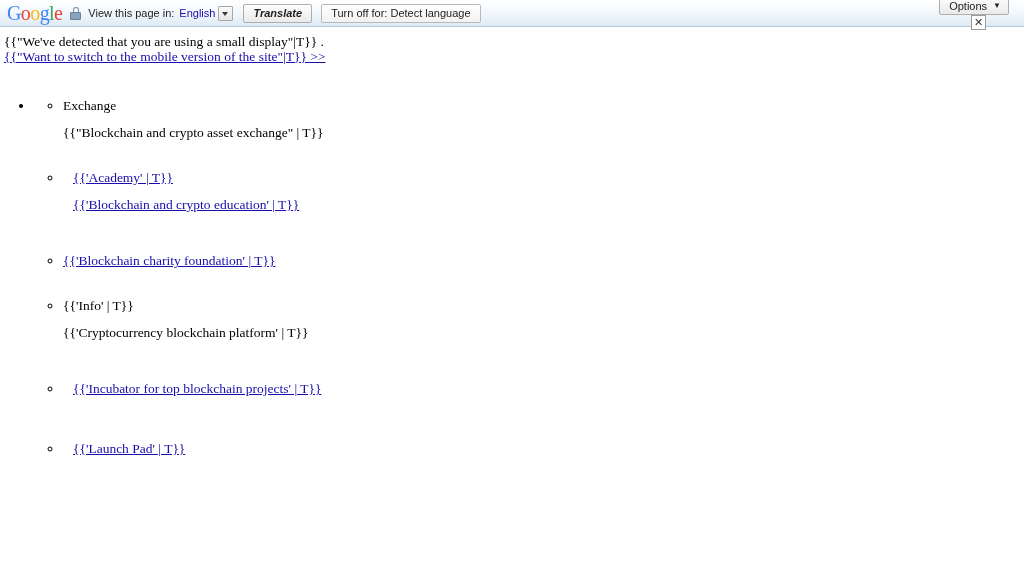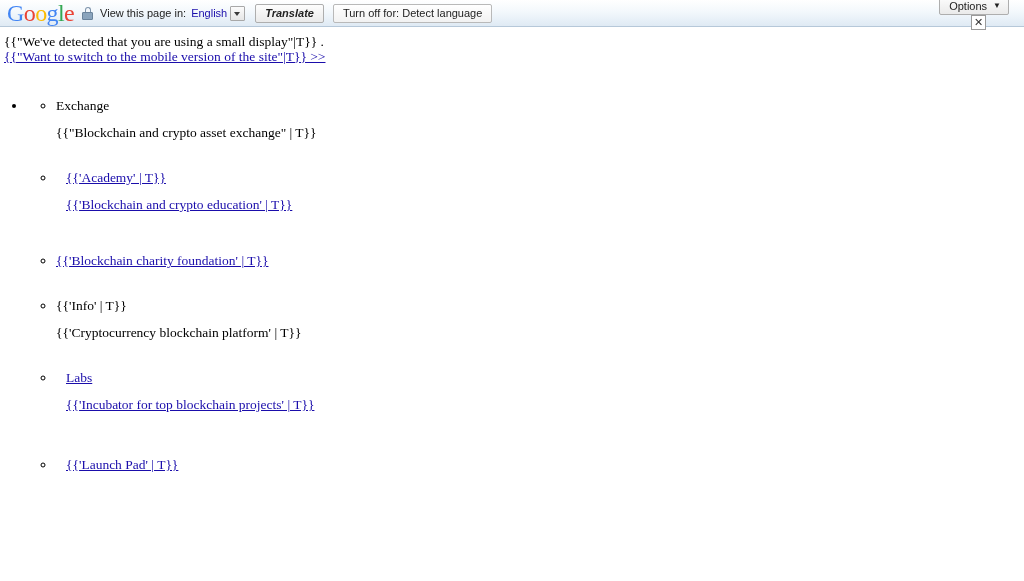--- a/index.html
+++ b/index.html
@@ -24,21 +24,21 @@
     border-bottom: 1px solid #b6c8d9;
     display: flex;
     align-items: center;
     padding: 0 6px 0 7px;
     font-family: "Liberation Sans", "DejaVu Sans", sans-serif;
     font-size: 11px;
     color: #222222;
   }
   .g-logo {
     font-family: "Liberation Serif", "DejaVu Serif", serif;
-    font-size: 24px;
+    font-size: 20px;
     letter-spacing: -0.6px;
     line-height: 19px;
     margin-right: 8px;
     white-space: nowrap;
     user-select: none;
   }
   .g-logo span { display: inline; }
   .g-b { color: #4285f4; }
   .g-r { color: #ea4335; }
   .g-y { color: #fbbc05; }
@@ -179,21 +179,21 @@
   .tmpl-link {
     color: #1a0dab;
     text-decoration: underline;
     cursor: pointer;
   }
   .tmpl-plain { color: #000000; }
 
   ul.lvl1 {
     list-style: disc;
     margin: 22px 0 0 0;
-    padding-left: 27px;
+    padding-left: 34px;
   }
   ul.lvl1 > li { padding: 0; }
 
   ul.lvl2 {
     list-style: circle;
     margin: 6px 0 0 0;
     padding-left: 29px;
   }
   ul.lvl2 > li {
     margin-bottom: 16px;
@@ -278,21 +278,20 @@
 
         <li>
           <div class="nav-block">
             <div class="nav-title tmpl-plain">{{'Info' | T}}</div>
             <div class="nav-desc tmpl-plain">{{'Cryptocurrency blockchain platform' | T}}</div>
           </div>
         </li>
 
         <li>
           <div class="nav-block indent-more">
-            <div class="nav-title"><span class="tmpl-link">Labs</span></div>
             <div class="nav-desc"><span class="tmpl-link">{{'Incubator for top blockchain projects' | T}}</span></div>
           </div>
         </li>
 
         <li>
           <div class="nav-block indent-more block-gap-lg">
             <div class="nav-title"><span class="tmpl-link">{{'Launch Pad' | T}}</span></div>
           </div>
         </li>
 

